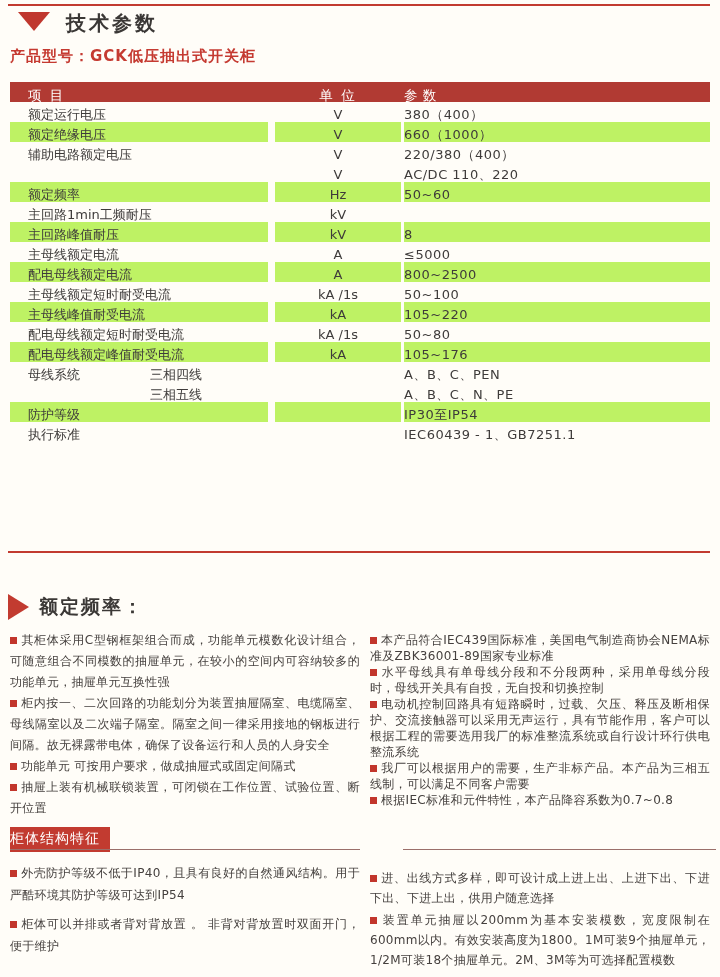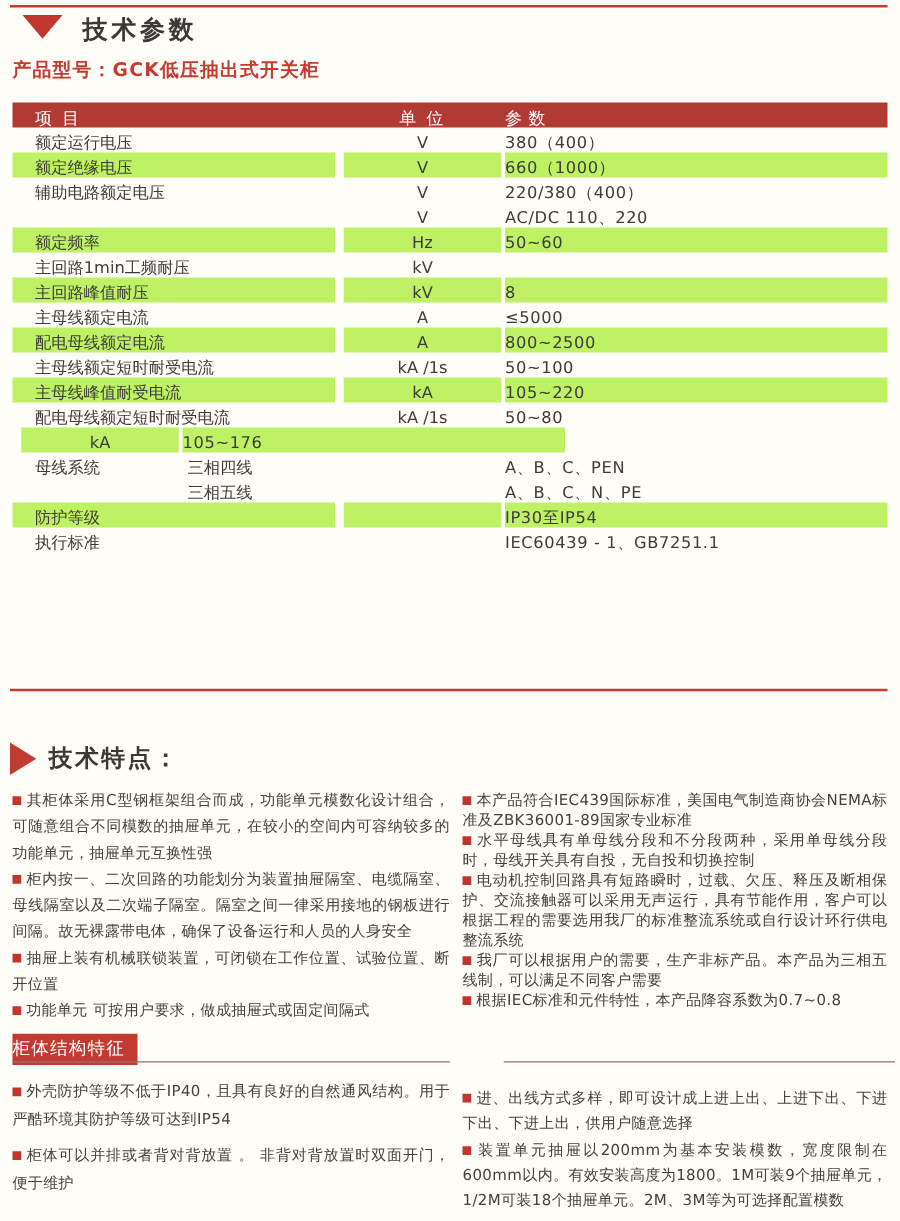--- a/index.html
+++ b/index.html
@@ -156,20 +156,21 @@
     <div class="c3">105~220</div>
   </div>
         <div class="t-row">
     <div class="c1"><span>配电母线额定短时耐受电流</span></div>
     <div class="g1"></div>
     <div class="c2">kA /1s</div>
     <div class="g2"></div>
     <div class="c3">50~80</div>
   </div>
         <div class="t-row pink">
+    <div class="c1"><span>配电母线额定峰值耐受电流</span></div>
     <div class="g1"></div>
     <div class="c2">kA</div>
     <div class="g2"></div>
     <div class="c3">105~176</div>
   </div>
         <div class="t-row">
     <div class="c1"><span>母线系统</span><span class="sub">三相四线</span></div>
     <div class="g1"></div>
     <div class="c2"></div>
     <div class="g2"></div>
@@ -196,29 +197,29 @@
     <div class="g2"></div>
     <div class="c3">IEC60439 - 1、GB7251.1</div>
   </div>
       </div>
   </div>
 
   <div class="rule-red table-bottom-rule"></div>
 
   <div class="sec2-head">
     <div class="tri-right"></div>
-    <div class="features-title">技术特点：</div>
+    <div class="features-title">额定频率：</div>
   </div>
 
   <div class="cols features-cols">
     <div class="col col-l">
         <div class="bullet"><span class="sq"></span><span>其柜体采用C型钢框架组合而成，功能单元模数化设计组合，可随意组合不同模数的抽屉单元，在较小的空间内可容纳较多的功能单元，抽屉单元互换性强</span></div>
         <div class="bullet"><span class="sq"></span><span>柜内按一、二次回路的功能划分为装置抽屉隔室、电缆隔室、母线隔室以及二次端子隔室。隔室之间一律采用接地的钢板进行间隔。故无裸露带电体，确保了设备运行和人员的人身安全</span></div>
+        <div class="bullet"><span class="sq"></span><span>功能单元 可按用户要求，做成抽屉式或固定间隔式</span></div>
         <div class="bullet"><span class="sq"></span><span>抽屉上装有机械联锁装置，可闭锁在工作位置、试验位置、断开位置</span></div>
-        <div class="bullet"><span class="sq"></span><span>功能单元 可按用户要求，做成抽屉式或固定间隔式</span></div>
       </div>
     <div class="col col-r">
         <div class="bullet"><span class="sq"></span><span>本产品符合IEC439国际标准，美国电气制造商协会NEMA标准及ZBK36001-89国家专业标准</span></div>
         <div class="bullet"><span class="sq"></span><span>水平母线具有单母线分段和不分段两种，采用单母线分段时，母线开关具有自投，无自投和切换控制</span></div>
         <div class="bullet"><span class="sq"></span><span>电动机控制回路具有短路瞬时，过载、欠压、释压及断相保护、交流接触器可以采用无声运行，具有节能作用，客户可以根据工程的需要选用我厂的标准整流系统或自行设计环行供电整流系统</span></div>
         <div class="bullet"><span class="sq"></span><span>我厂可以根据用户的需要，生产非标产品。本产品为三相五线制，可以满足不同客户需要</span></div>
         <div class="bullet"><span class="sq"></span><span>根据IEC标准和元件特性，本产品降容系数为0.7~0.8</span></div>
       </div>
   </div>
 

